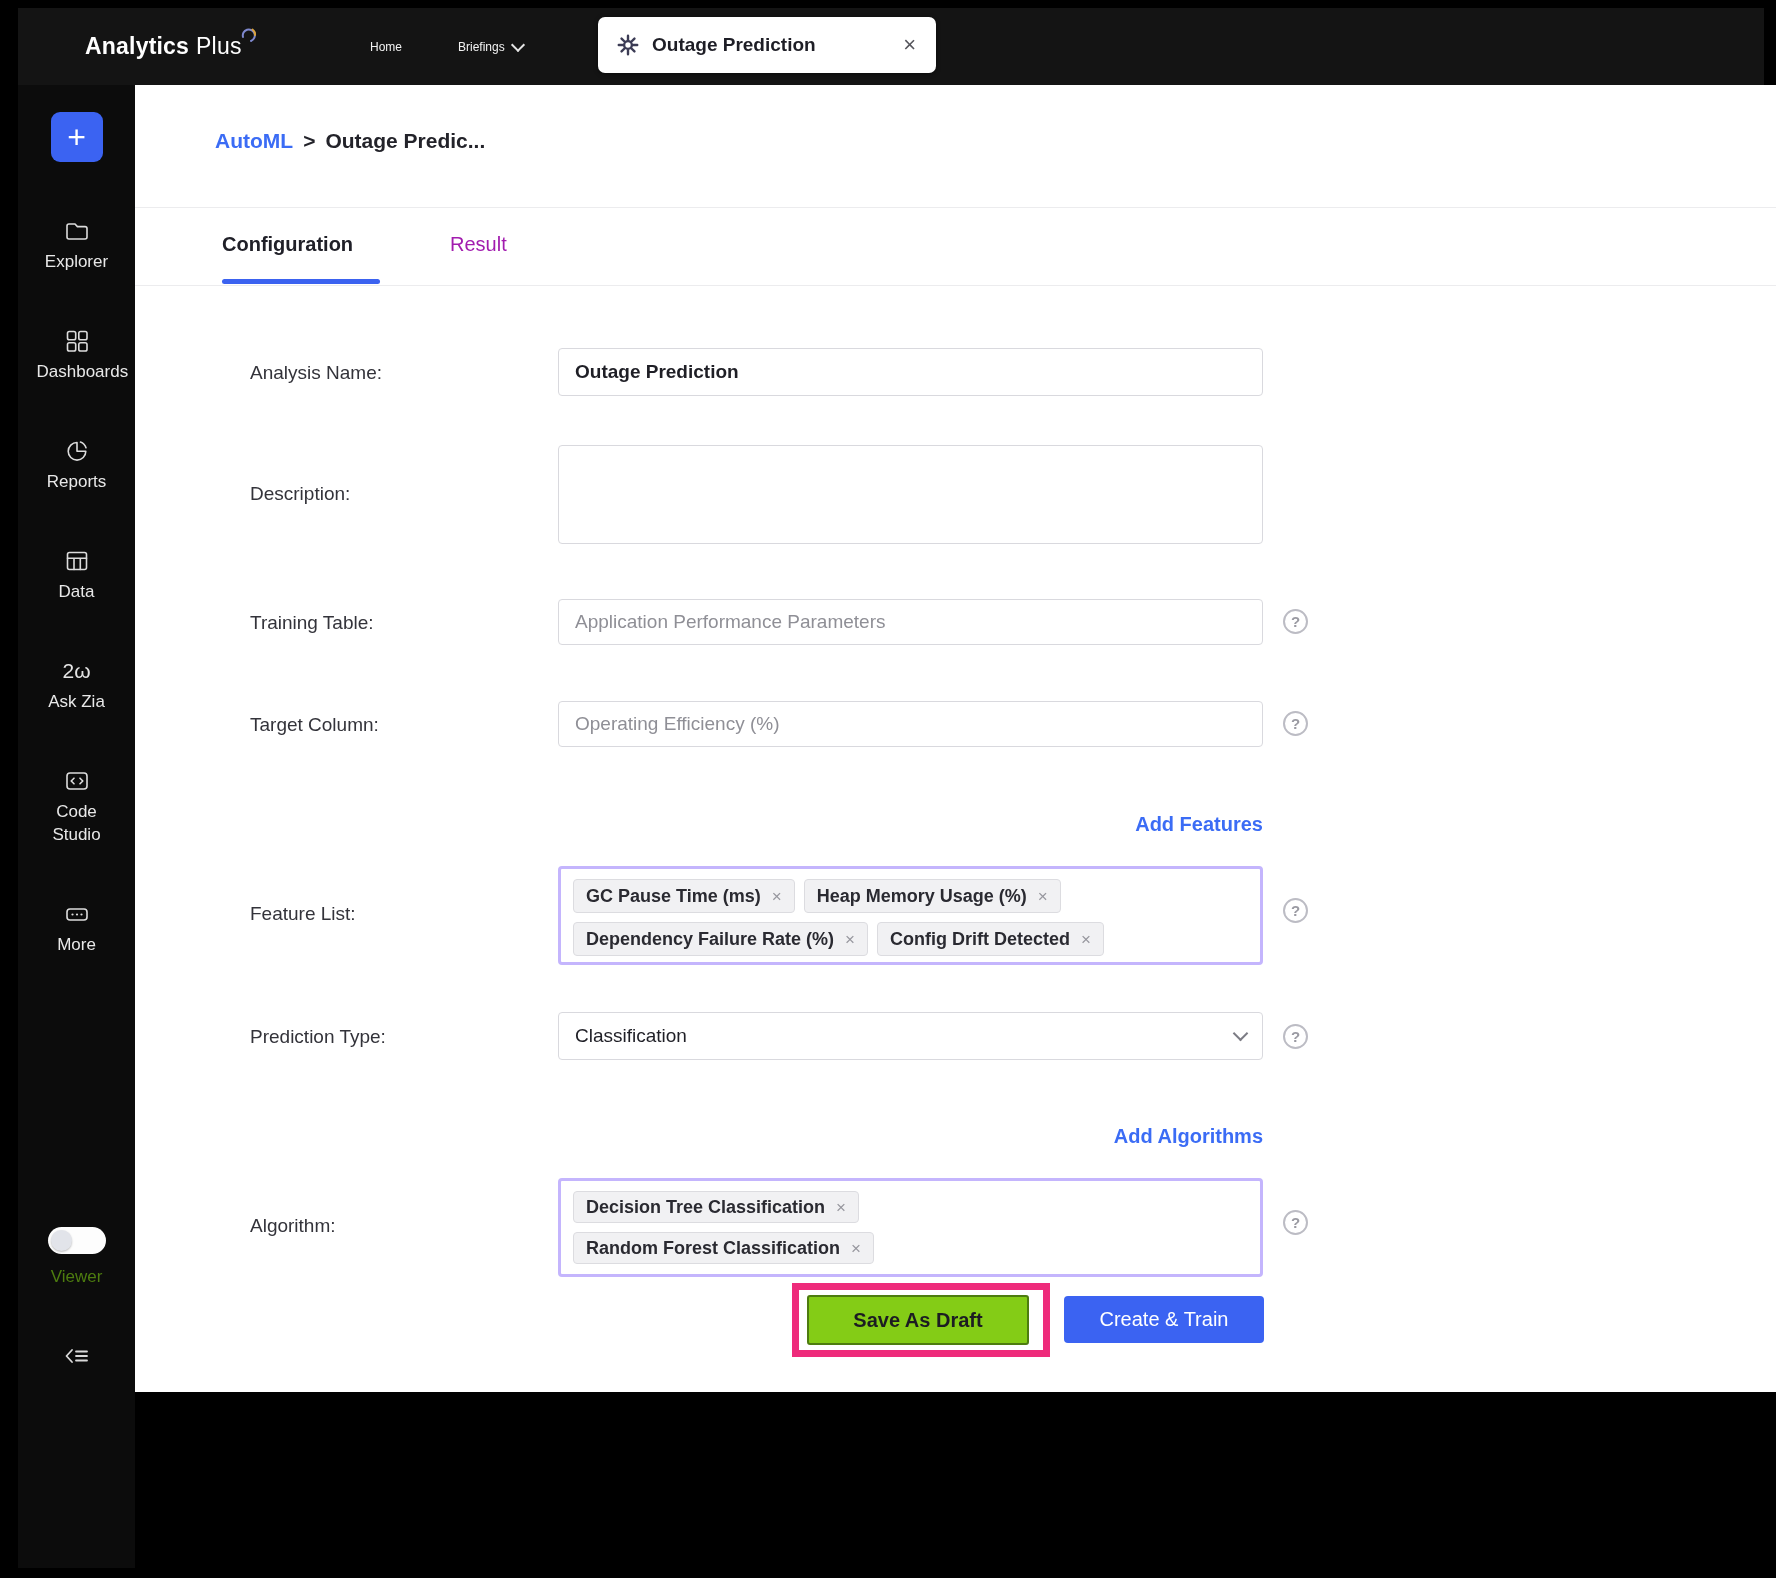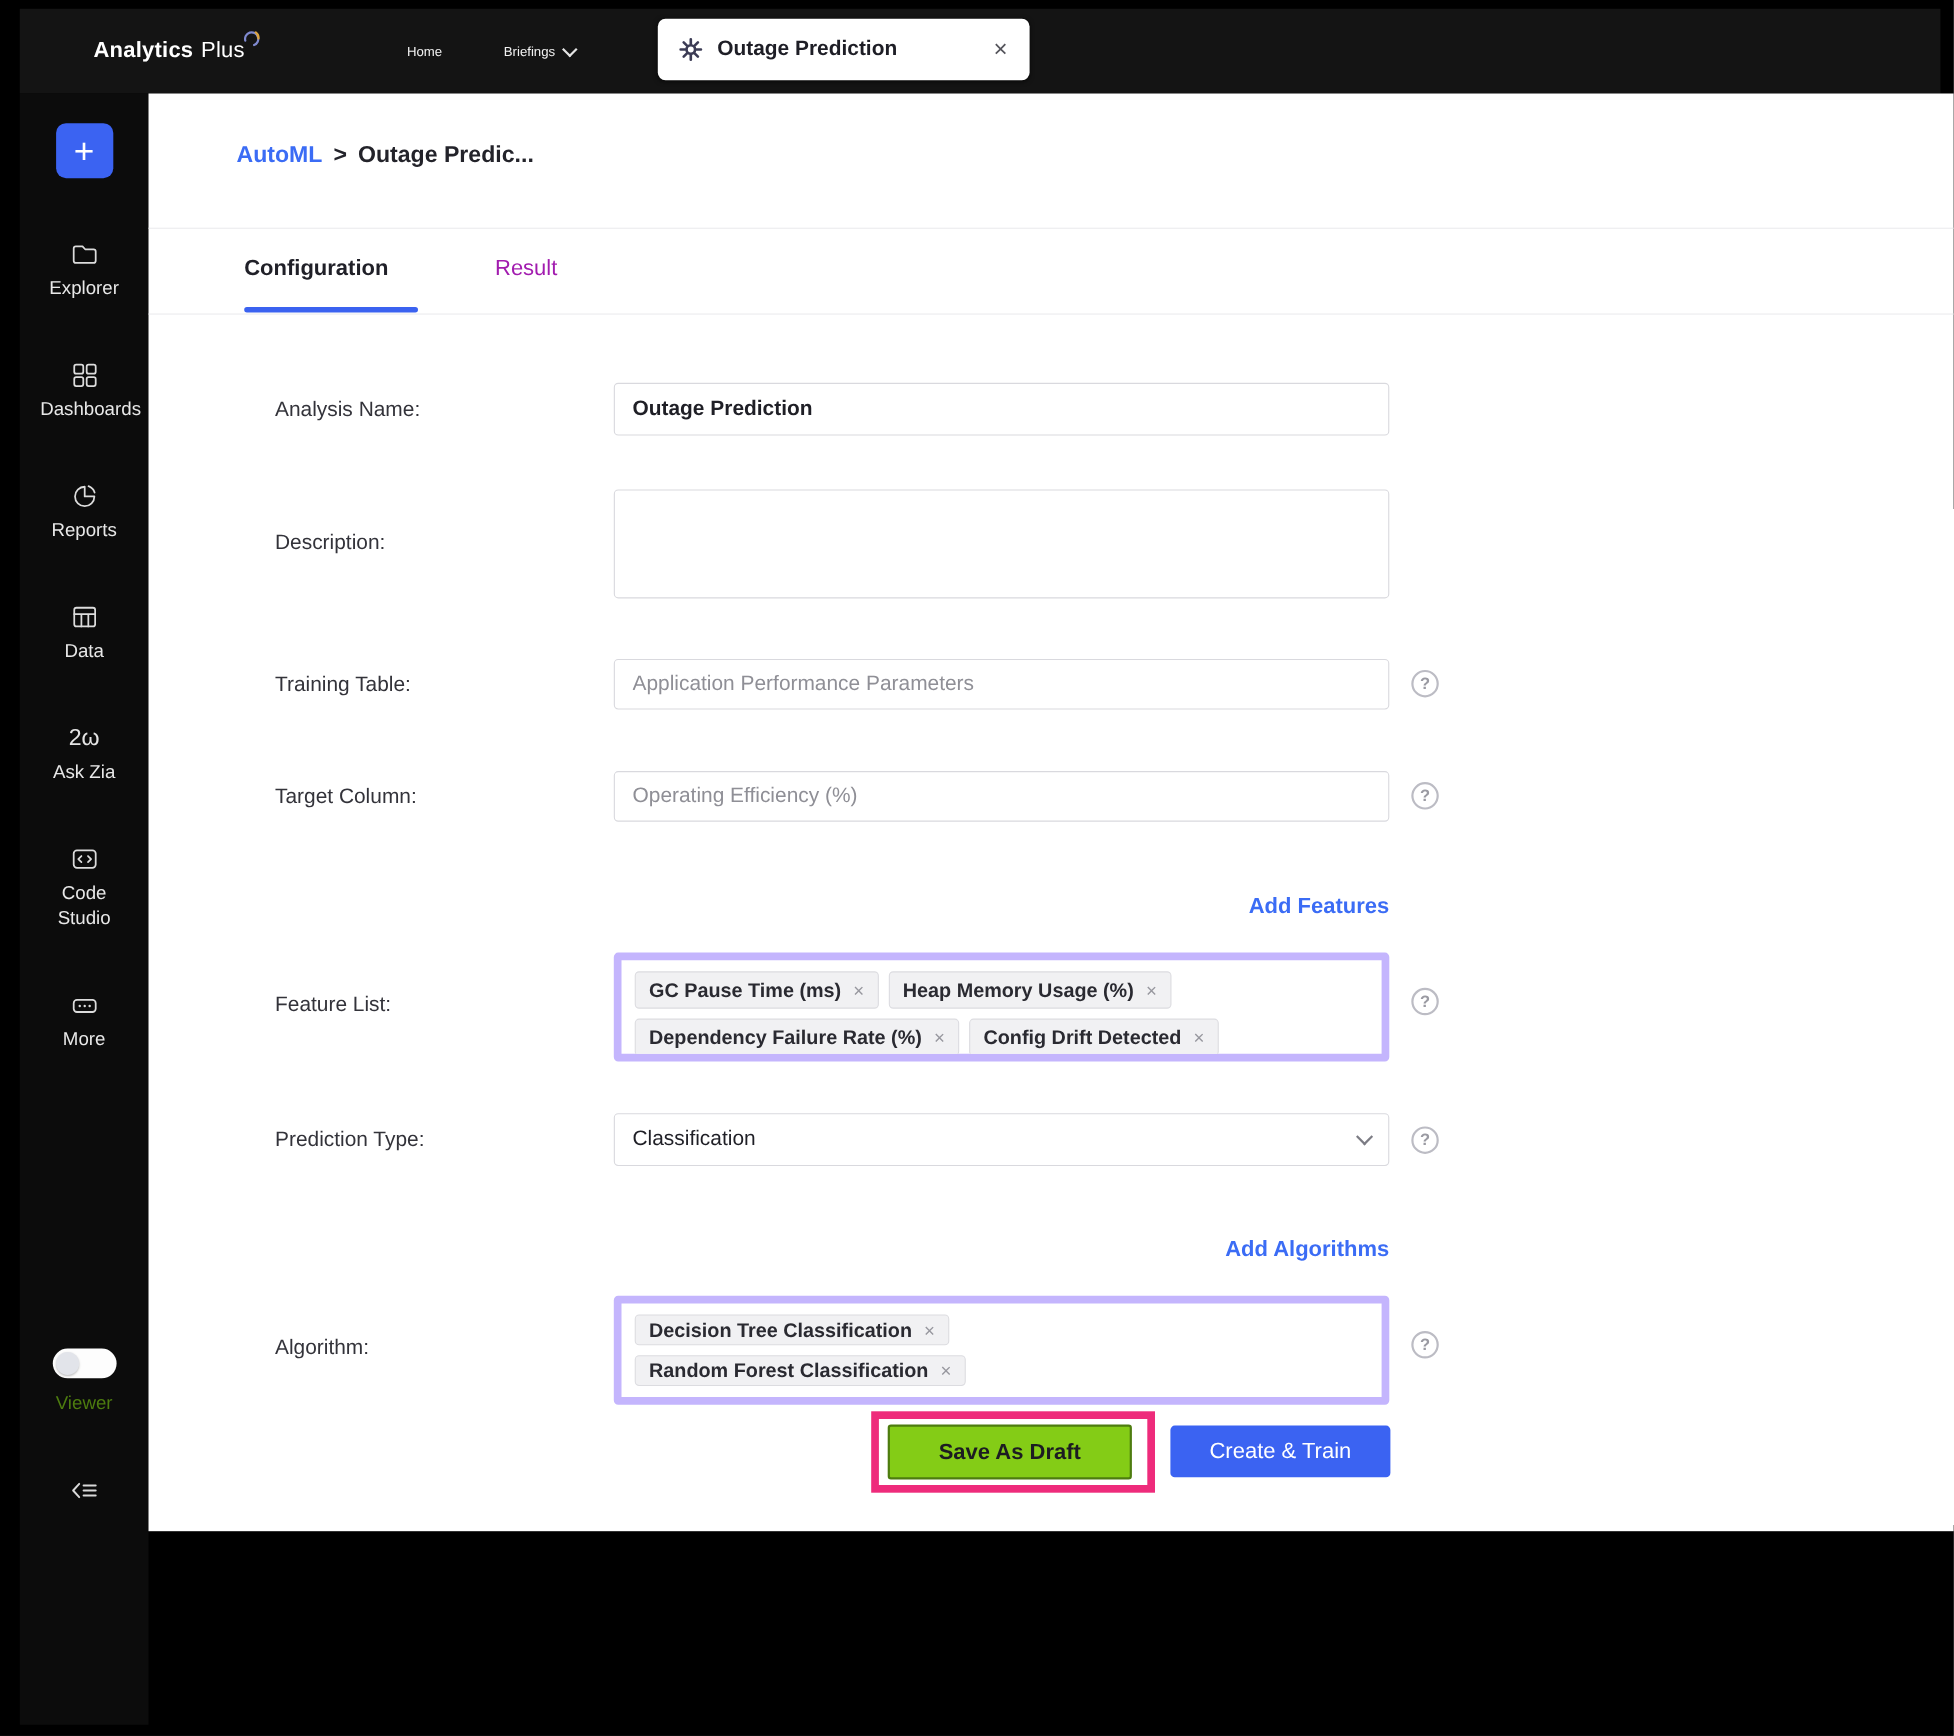--- a/index.html
+++ b/index.html
@@ -1,21 +1,21 @@
 <!DOCTYPE html>
 <html><head>
 <meta charset="utf-8">
 <style>
   * { margin:0; padding:0; box-sizing:border-box; }
   html,body { background:#000; }
   body { font-family:"Liberation Sans", sans-serif; width:1776px; height:1578px; position:relative; overflow:hidden; }
 
   
   .topbar { position:absolute; left:18px; top:8px; width:1746px; height:77px; background:#141414; display:flex; align-items:center; }
-  .brand { position:absolute; left:67px; top:0; height:77px; display:flex; align-items:center; color:#fff; font-size:20px; letter-spacing:.2px; }
+  .brand { position:absolute; left:67px; top:0; height:77px; display:flex; align-items:center; color:#fff; font-size:23px; letter-spacing:.2px; }
   .brand b { font-weight:700; }
   .brand .light { font-weight:300; margin-left:7px; }
   .brand svg { position:relative; top:-12px; left:-2px; }
   .topnav-item { position:absolute; top:0; height:77px; display:flex; align-items:center; gap:8px; color:#f2f2f2; font-size:12px; cursor:pointer; }
   .nav-home { left:352px; }
   .nav-briefings { left:440px; }
   .chev { width:10px; height:10px; border-right:2px solid #e5e5e5; border-bottom:2px solid #e5e5e5; transform:rotate(45deg); margin-top:-4px; }
   .toptab { position:absolute; left:580px; top:9px; width:338px; height:56px; background:#fff; border-radius:7px; display:flex; align-items:center; padding:0 18px; gap:12px; box-shadow:0 1px 4px rgba(0,0,0,.5); }
   .toptab .tlabel { font-size:19px; font-weight:700; color:#1e1e26; flex:1; white-space:nowrap; }
   .toptab .close { font-size:22px; color:#55555c; line-height:1; cursor:pointer; padding:0 2px; }
@@ -50,21 +50,21 @@
   .flabel { position:absolute; left:115px; font-size:19px; color:#33333a; }
   .finput { position:absolute; left:423px; width:705px; border:1px solid #d9d9de; border-radius:4px; font-family:"Liberation Sans",sans-serif; font-size:19px; color:#1f1f26; padding:0 16px; background:#fff; outline:none; }
   .finput::placeholder { color:#8f8f96; opacity:1; }
   textarea.finput { resize:none; padding-top:12px; }
   .name-input { font-weight:600; }
 
   .help { position:absolute; left:1148px; width:25px; height:25px; border:2px solid #bcbcc4; border-radius:50%; color:#9a9aa2; font-size:15px; font-weight:600; display:flex; align-items:center; justify-content:center; cursor:pointer; }
 
   .blue-link { position:absolute; left:423px; width:705px; text-align:right; font-size:20px; font-weight:600; color:#3b6cf5; cursor:pointer; }
 
-  .chipbox { position:absolute; left:423px; width:705px; height:99px; border:7px solid #c4b5fd; border-radius:4px; padding:10px 12px; display:flex; flex-wrap:wrap; gap:9px; align-content:flex-start; overflow:hidden; background:#fff; }
+  .chipbox { position:absolute; left:423px; width:705px; height:99px; border:3px solid #c4b5fd; border-radius:4px; padding:10px 12px; display:flex; flex-wrap:wrap; gap:9px; align-content:flex-start; overflow:hidden; background:#fff; }
   .chipbox.col { flex-direction:column; flex-wrap:nowrap; align-items:flex-start; }
   .chip { height:34px; background:#f1f1f3; border:1px solid #dcdce0; border-radius:4px; display:inline-flex; align-items:center; gap:11px; padding:0 12px; font-size:18px; font-weight:600; color:#2a2a31; white-space:nowrap; }
   .chip .x { color:#97979e; font-size:17px; font-weight:400; cursor:pointer; line-height:1; }
   .chip-partial { width:160px; }
 
   .select { position:absolute; left:423px; width:705px; height:48px; border:1px solid #d9d9de; border-radius:4px; display:flex; align-items:center; padding:0 16px; font-size:19px; font-weight:500; color:#1f1f26; cursor:pointer; background:#fff; }
   .select .chevdown { margin-left:auto; width:11px; height:11px; border-right:2px solid #7c7c84; border-bottom:2px solid #7c7c84; transform:rotate(45deg); margin-top:-5px; }
 
   .pink-outline { position:absolute; left:657px; top:1198px; width:258px; height:74px; border:7px solid #ee2b7b; }
   .btn-draft { position:absolute; left:672px; top:1210px; width:222px; height:50px; background:#84cc16; border:2px solid #4d7c0f; border-radius:3px; font-family:"Liberation Sans",sans-serif; font-size:20px; font-weight:700; color:#1c1c22; cursor:pointer;text-align:center; }

